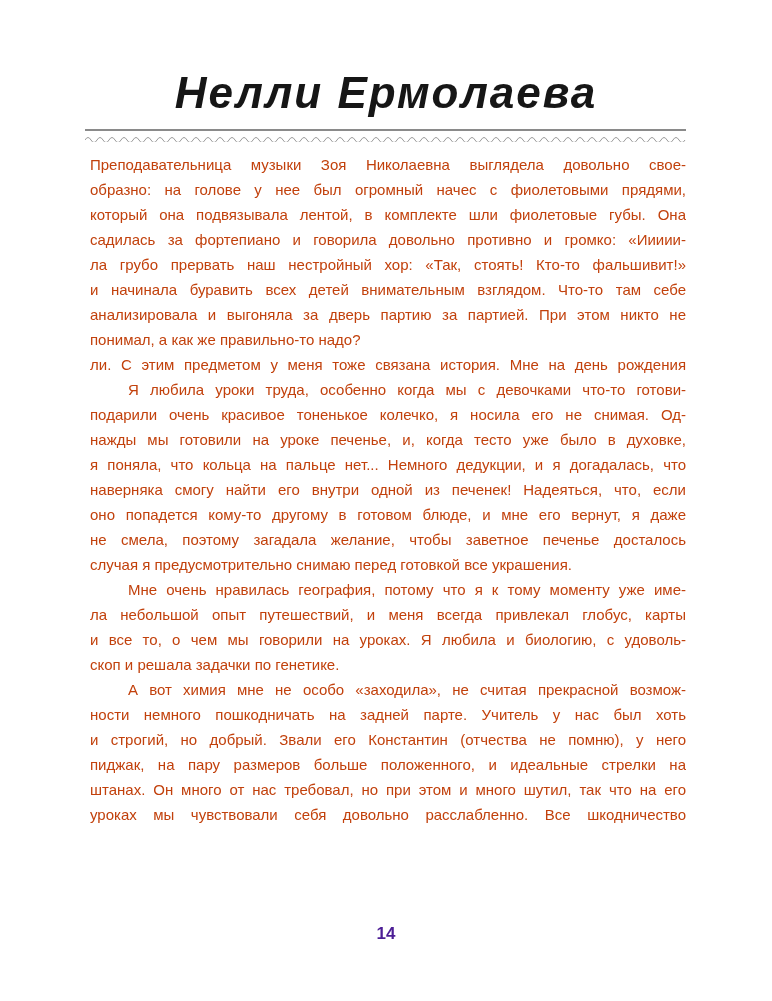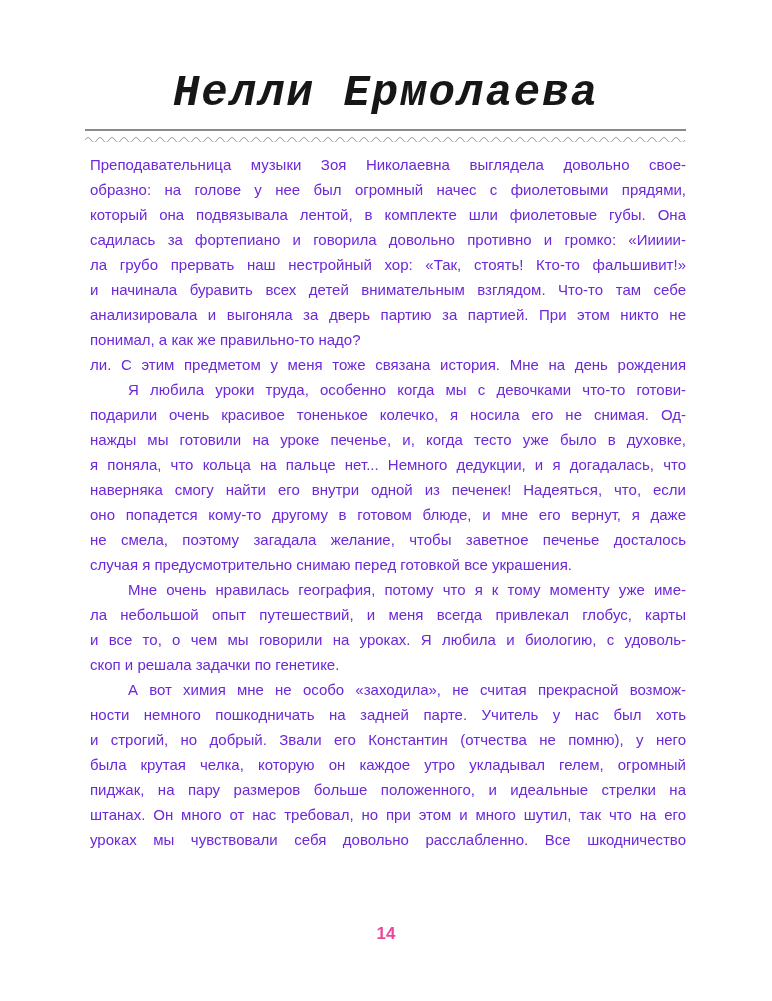--- a/index.html
+++ b/index.html
@@ -13,21 +13,21 @@
   .page {
     position: absolute; inset: 0;
     background: #ffffff;
     color: #1f1f1f;
   }
   .title {
     position: absolute;
     top: 68px; left: 86px; width: 600px;
     margin: 0;
     text-align: center;
-    font-family: Liberation Mono, monospace;
+    font-family: Liberation Sans, sans-serif;
     font-style: italic;
     font-weight: bold;
     font-size: 44px;
     letter-spacing: 2px;
     color: #161616;
     white-space: nowrap;
   }
   .separator {
     position: absolute;
     top: 129px; left: 85px; width: 601px;
@@ -38,40 +38,40 @@
   }
   .wave {
     display: block;
     margin-top: 3px;
   }
   .body-text {
     position: absolute;
     top: 152px; left: 90px; width: 596px;
     font-size: 15px;
     line-height: 25px;
-    color: #6d28d9;
+    color: #c2410c;
   }
   .line {
     height: 25px;
     overflow: hidden;
     text-align: justify;
     text-align-last: justify;
   }
   .line.no-just {
     text-align: left;
     text-align-last: left;
   }
   .line.indent { text-indent: 38px; }
   .page-number {
     position: absolute;
     top: 924px; left: 0; width: 772px;
     text-align: center;
     font-weight: bold;
     font-size: 17px;
-    color: #ec4899;
+    color: #4c1d95;
   }
 </style>
 </head>
 <body>
 
 <div class="page">
 
   <h1 class="title">Нелли Ермолаева</h1>
 
   <div class="separator">
@@ -99,21 +99,20 @@
       <div class="line">оно попадется кому-то другому в готовом блюде, и мне его вернут, я даже</div>
       <div class="line">не смела, поэтому загадала желание, чтобы заветное печенье досталось</div>
       <div class="line no-just">случая я предусмотрительно снимаю перед готовкой все украшения.</div>
       <div class="line indent">Мне очень нравилась география, потому что я к тому моменту уже име-</div>
       <div class="line">ла небольшой опыт путешествий, и меня всегда привлекал глобус, карты</div>
       <div class="line">и все то, о чем мы говорили на уроках. Я любила и биологию, с удоволь-</div>
       <div class="line no-just">скоп и решала задачки по генетике.</div>
       <div class="line indent">А вот химия мне не особо «заходила», не считая прекрасной возмож-</div>
       <div class="line">ности немного пошкодничать на задней парте. Учитель у нас был хоть</div>
       <div class="line">и строгий, но добрый. Звали его Константин (отчества не помню), у него</div>
-      <div class="line">была крутая челка, которую он каждое утро укладывал гелем, огромный</div>
       <div class="line">пиджак, на пару размеров больше положенного, и идеальные стрелки на</div>
       <div class="line">штанах. Он много от нас требовал, но при этом и много шутил, так что на его</div>
       <div class="line">уроках мы чувствовали себя довольно расслабленно. Все шкодничество</div>
     </div>
 
   <div class="page-number">14</div>
 
 </div>
 
 </body></html>

